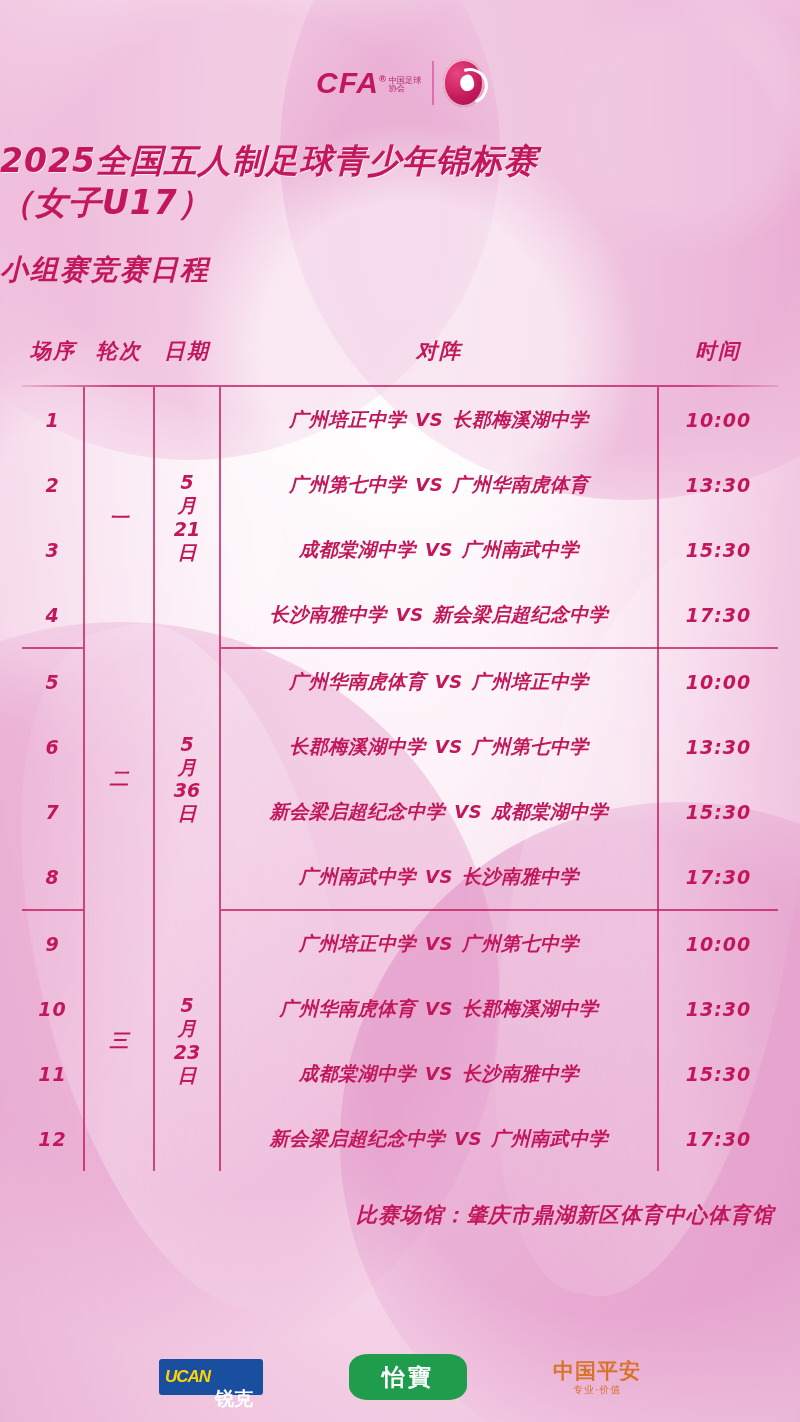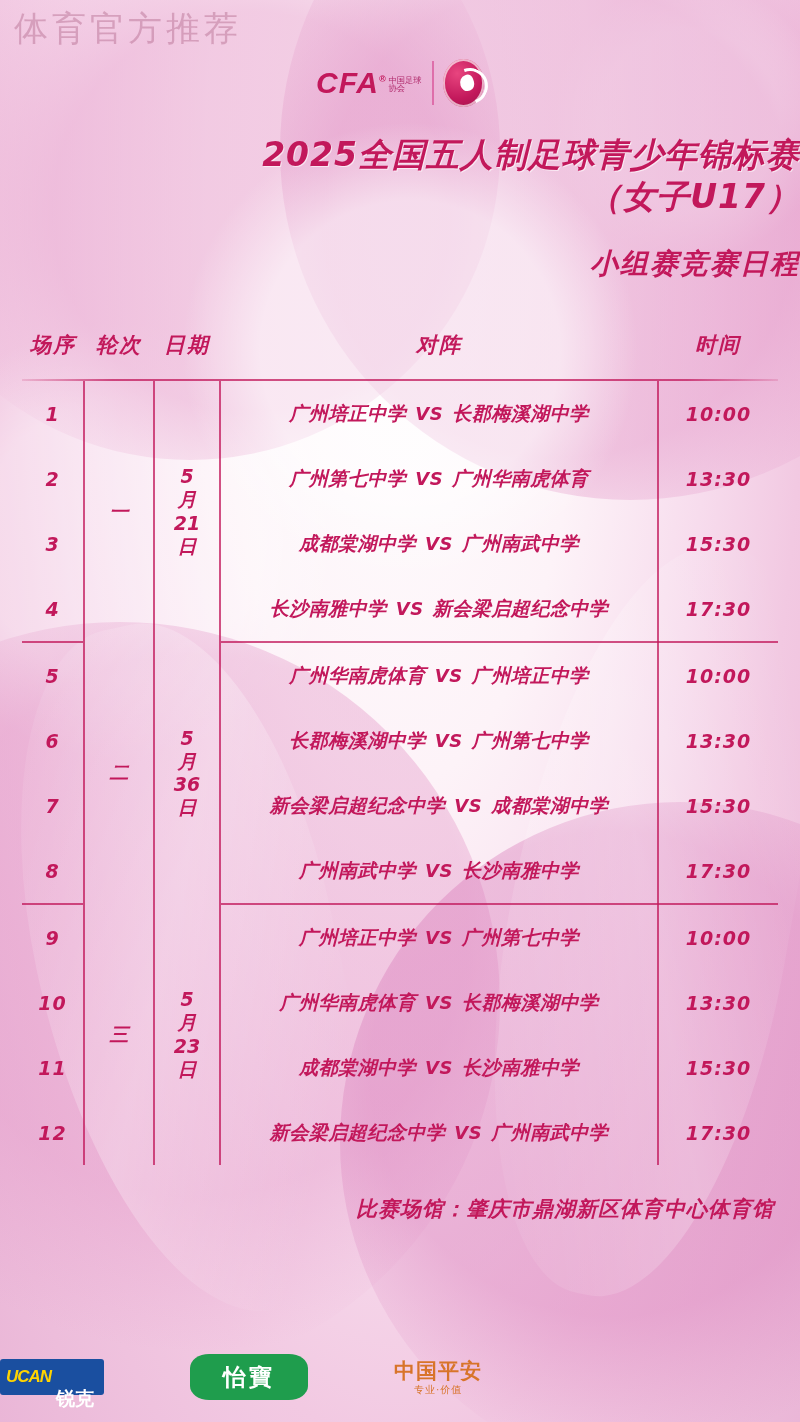--- a/index.html
+++ b/index.html
@@ -157,22 +157,22 @@
     position: absolute;
     left: 17px; top: 16px;
     width: 14px; height: 16px;
     background: #ffffff;
     border-radius: 60% 40% 50% 50%;
     transform: rotate(-18deg);
   }
 
   
   .title-block {
-    text-align: right;
-    margin-top: 20px;
+    text-align: left;
+    margin-top: 26px;
   }
   .title-main {
     font-size: 33px;
     font-weight: bold;
     font-style: italic;
     color: #c2185b;
     letter-spacing: 1px;
     line-height: 1.28;
     font-family: "DejaVu Sans", sans-serif;
     text-shadow: 1px 1px 0 rgba(255,255,255,0.6);
@@ -281,20 +281,21 @@
     font-family: "DejaVu Sans", sans-serif;
   }
 
   
   .sponsors {
     position: absolute;
     left: 0; right: 0;
     bottom: 22px;
     display: flex;
     align-items: center;
+    justify-content: center;
     gap: 86px;
     z-index: 12;
   }
   .sp-ucan {
     display: flex;
     align-items: center;
     background: #1a4fa0;
     height: 36px;
     padding: 0 10px 0 6px;
     border-radius: 3px;
@@ -351,21 +352,20 @@
 
 <div class="page">
   <div class="bg-swirl sw1"></div>
   <div class="bg-swirl sw2"></div>
   <div class="bg-swirl sw3"></div>
   <div class="bg-swirl sw4"></div>
   <div class="bg-swirl sw5"></div>
   <div class="bg-ribbon rb1"></div>
   <div class="bg-ribbon rb2"></div>
 
-  <div class="watermark">体育官方推荐</div>
 
   <div class="content">
 
     <div class="logo-wrap">
       <div class="logo-box">
         <div class="cfa-left">
           <div class="cfa-word"><span>CFA</span><sup>®</sup></div>
           <div class="cfa-sub">中国足球协会</div>
         </div>
         <div class="cfa-divider"></div>

